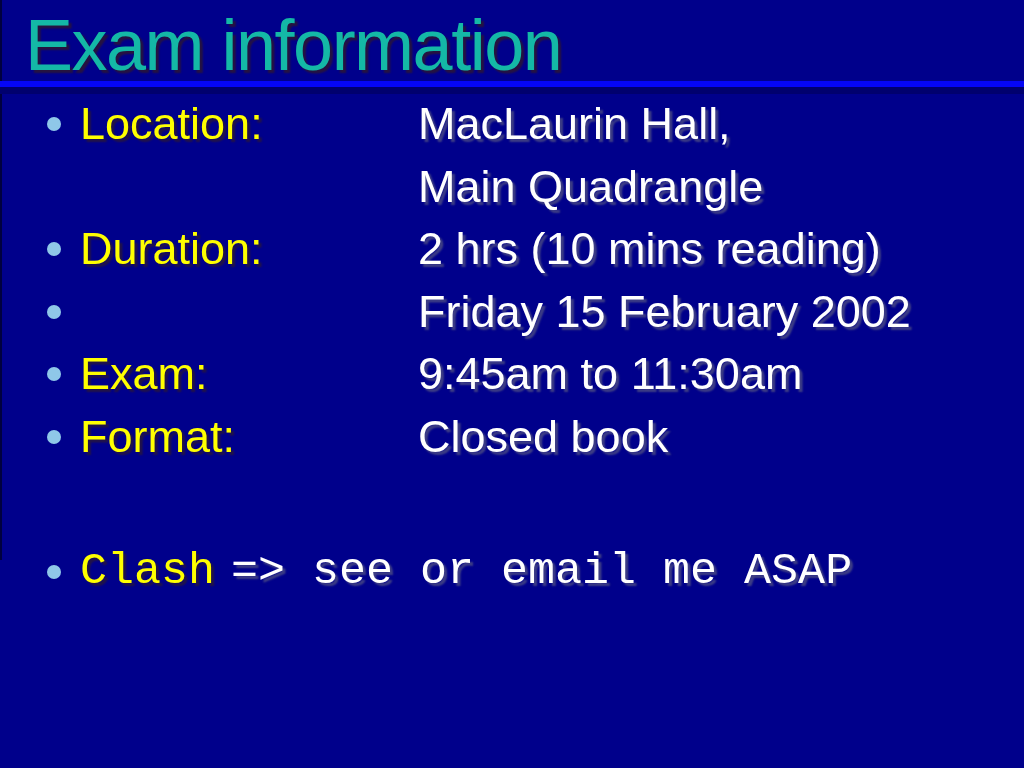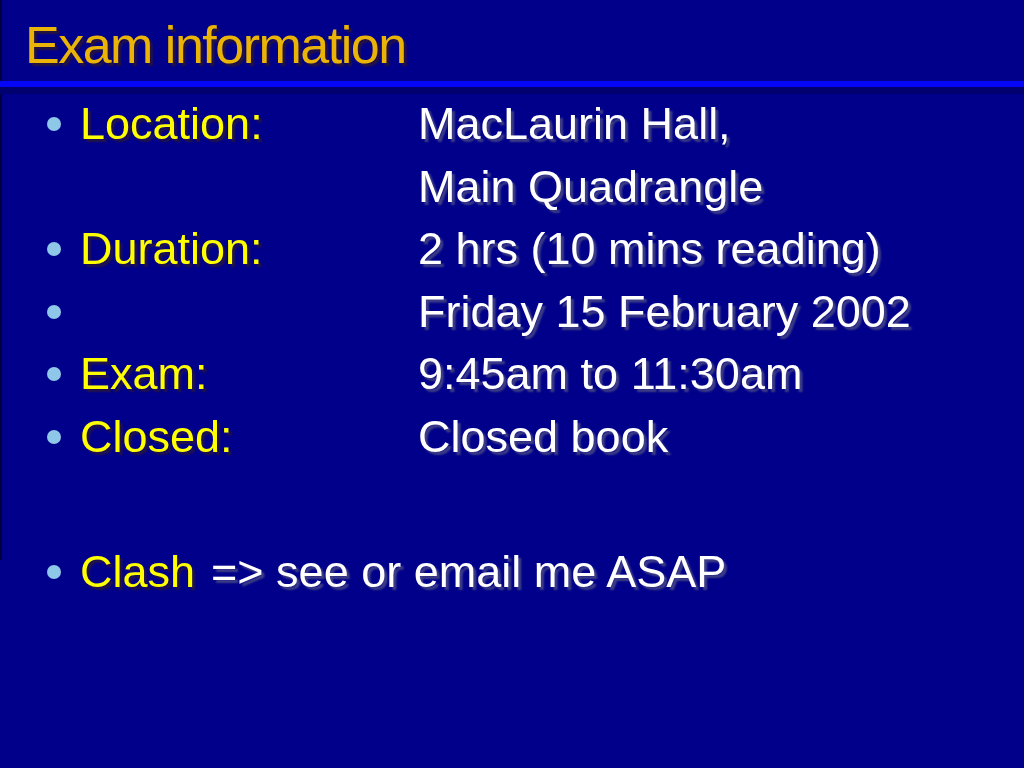--- a/index.html
+++ b/index.html
@@ -22,24 +22,24 @@
     position: absolute;
     left: 0; top: 0;
     width: 2px;
     height: 560px;
     background: rgba(0,0,0,0.55);
   }
   .title {
     position: absolute;
     left: 25px;
     top: 5px;
-    font-size: 52px;
+    font-size: 72px;
     line-height: 80px;
     letter-spacing: -1.5px;
-    color: #eab308;
+    color: #14b8a6;
     white-space: nowrap;
     text-shadow: 3px 3px 2px rgba(70,35,0,0.55);
   }
   .rule {
     position: absolute;
     left: 0;
     top: 81px;
     width: 1024px;
     height: 6px;
     background: #0506F6;
@@ -93,20 +93,21 @@
   }
   .spacer {
     height: 73px;
   }
   .row.clash-row .inline-text {
     position: absolute;
     left: 80px;
     top: 0;
     line-height: 62.5px;
     white-space: nowrap;
+    font-family: Liberation Mono, monospace;
   }
   .row.clash-row .clash-label {
     color: #FFFF00;
     text-shadow: 3px 3px 2px rgba(70,40,0,0.5);
   }
   .row.clash-row .clash-value {
     color: #FFFFFF;
     margin-left: 16px;
     text-shadow: 3px 3px 2px rgba(125,125,125,0.5);
   }
@@ -147,21 +148,21 @@
     </div>
 
     <div class="row">
       <span class="dot"></span>
       <span class="label">Exam:</span>
       <span class="value">9:45am to 11:30am</span>
     </div>
 
     <div class="row">
       <span class="dot"></span>
-      <span class="label">Closed:</span>
+      <span class="label">Format:</span>
       <span class="value">Closed book</span>
     </div>
 
     <div class="spacer"></div>
 
     <div class="row clash-row">
       <span class="dot"></span>
       <span class="inline-text">
         <span class="clash-label">Clash</span><span class="clash-value">=&gt; see or email me ASAP</span>
       </span>

